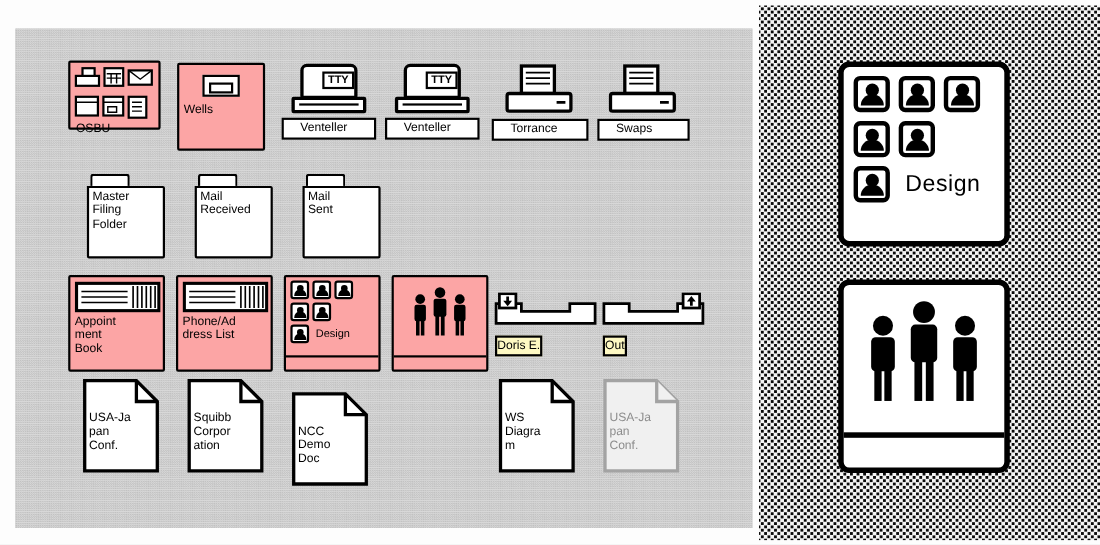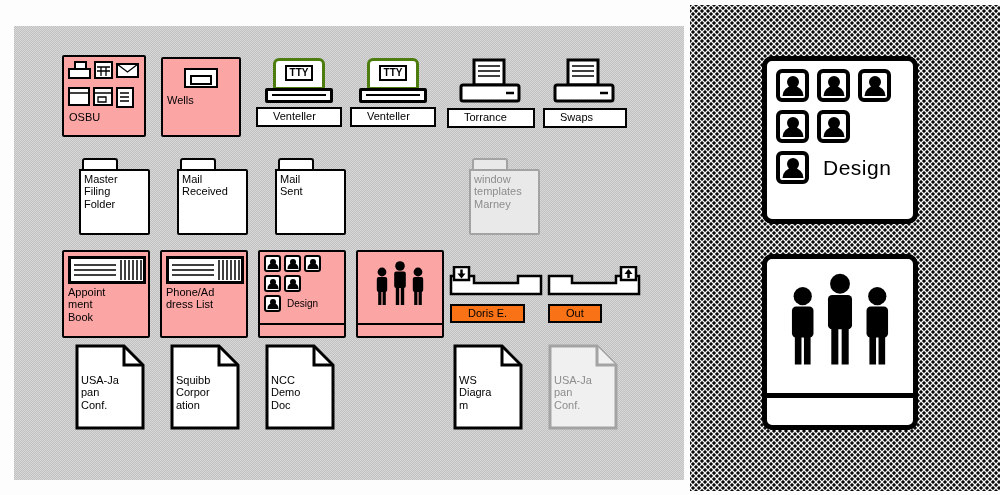--- a/index.html
+++ b/index.html
@@ -27,22 +27,22 @@
   .osbu svg { display:block; margin:4px auto 0; }
   .osbu .lbl { padding:2px 0 0 5px; }
 
   
   .wells-slot { margin:9px auto 6px; width:34px; height:20px; border:2px solid #000; position:relative; background:#fff; }
   .wells-slot::after { content:""; position:absolute; left:4px; right:4px; top:5px; height:6px; border:2px solid #000; }
   .wells .lbl { padding-left:4px; }
 
   
   .tty { position:absolute; }
-  .tty-monitor { width:52px; margin:0 auto; height:32px; border:3px solid #4d7c0f; border-radius:6px 6px 3px 3px;
-                 background:#fff; display:flex; justify-content:center; }
+  .tty-monitor { width:52px; margin:0 auto; height:32px; border:3px solid #000000; border-radius:6px 6px 3px 3px;
+                 background:#fff; display:flex; justify-content:flex-end; }
   .tty-screen { border:2px solid #000; font-size:10px; font-weight:700; line-height:12px; padding:0 3px; margin-top:4px; height:16px; }
   .tty-kbd { width:68px; height:15px; margin:-2px auto 0; border:3px solid #000; border-radius:2px; background:#fff; position:relative; }
   .tty-kbd::after { content:""; position:absolute; left:4px; right:4px; top:3px; border-top:2px solid #000; }
   .dev-lbl { display:block; width:100%; border:2px solid #000; background:#fff; font-size:11px;
              line-height:13px; padding:1px 15px 2px; margin-top:4px; text-align:left; }
 
   
   .printer { position:absolute; }
   .printer svg { display:block; margin:0 auto; }
 
@@ -65,22 +65,22 @@
   .bust { width:17px; height:17px; border:2px solid #000; border-radius:3px; position:relative; background:#fff; flex:0 0 auto; }
   .bust::before { content:""; position:absolute; left:50%; top:2px; transform:translateX(-50%);
                   width:6px; height:6px; background:#000; border-radius:50%; }
   .bust::after { content:""; position:absolute; left:50%; bottom:1px; transform:translateX(-50%);
                  width:11px; height:6px; background:#000; border-radius:6px 6px 0 0; }
   .drawer-name { font-size:10px; margin-left:3px; }
   .people-sm svg { display:block; margin:9px auto 0; }
 
   
   .traywrap { position:absolute; }
-  .tray-lbl { display:inline-block; border:2px solid #000; background:#f97316; font-size:11px;
-              padding:1px 16px 2px; margin:4px 0 4px 2px; }
+  .tray-lbl { display:inline-block; border:2px solid #000; background:#fef9c3; font-size:11px;
+              padding:1px 0 2px; margin:4px 0 4px 2px; }
 
   
   .doc { position:absolute; width:70px; height:68px; }
   .doc svg { position:absolute; left:0; top:0; }
   .doc .lbl { position:absolute; left:6px; top:30px; right:4px; }
   .doc.ghost path { stroke:#a3a3a3; fill:#f0f0f0; }
   .doc.ghost .lbl { color:#8d8d8d; }
 
   
   .big-icon { position:absolute; background:#fff; border:5px solid #000; border-radius:10px; }
@@ -94,21 +94,21 @@
   .big-strip { position:absolute; left:0; right:0; bottom:0; height:32px; border-top:5px solid #000; }
   .people-lg svg { display:block; margin:14px auto 0; }
 </style>
 </head>
 <body>
 
 <div class="canvas">
   <div class="desktop-bg"></div>
   <div class="halftone"></div>
 
-  <div class="box osbu" style="left:62px;top:55px;width:84px;height:82px;">
+  <div class="box osbu" style="left:62px;top:55px;width:84px;height:63px;">
     <svg width="74" height="48" viewBox="0 0 74 48">
       <g fill="#fff" stroke="#000" stroke-width="2">
         <rect x="8" y="1" width="11" height="9"></rect>
         <rect x="2" y="8" width="21" height="9"></rect>
         <rect x="28" y="1" width="17" height="16"></rect>
         <rect x="50" y="3" width="21" height="13"></rect>
         <rect x="2" y="27" width="20" height="17"></rect>
         <rect x="27" y="27" width="18" height="17"></rect>
         <rect x="50" y="27" width="16" height="19"></rect>
       </g>
@@ -171,28 +171,20 @@
     <div class="folder-body">
       <div class="lbl folder-lbl">Mail
 Received</div>
     </div>
   </div>
   <div class="folder" style="left:258px;top:158px;">
     <div class="folder-tab"></div>
     <div class="folder-body">
       <div class="lbl folder-lbl">Mail
 Sent</div>
-    </div>
-  </div>
-  <div class="folder ghost" style="left:452px;top:158px;">
-    <div class="folder-tab"></div>
-    <div class="folder-body">
-      <div class="lbl folder-lbl">window
-templates
-Marney</div>
     </div>
   </div>
 
   <div class="box ledger" style="left:62px;top:250px;width:88px;height:88px;">
     <svg width="78" height="28" viewBox="0 0 78 28">
       <rect x="1.5" y="1.5" width="75" height="25" fill="#fff" stroke="#000" stroke-width="3"></rect>
       <path d="M6,9 H48 M6,14 H48 M6,19 H48" stroke="#000" stroke-width="1.5"></path>
       <path d="M53,4 V24 M57,4 V24 M61,4 V24 M65,4 V24 M69,4 V24 M73,4 V24" stroke="#000" stroke-width="1.5"></path>
     </svg>
     <div class="lbl">Appoint
@@ -278,21 +270,21 @@
   </div>
   <div class="doc" style="left:170px;top:344px;">
     <svg width="70" height="86" viewBox="0 0 70 86">
       <path d="M2,2 H49 L68,21 V84 H2 Z" fill="#fff" stroke="#000" stroke-width="3"></path>
       <path d="M49,2 V21 H68" fill="none" stroke="#000" stroke-width="3"></path>
     </svg>
     <div class="lbl">Squibb
 Corpor
 ation</div>
   </div>
-  <div class="doc" style="left:265px;top:344px;">
+  <div class="doc" style="left:265px;top:356px;">
     <svg width="70" height="86" viewBox="0 0 70 86">
       <path d="M2,2 H49 L68,21 V84 H2 Z" fill="#fff" stroke="#000" stroke-width="3"></path>
       <path d="M49,2 V21 H68" fill="none" stroke="#000" stroke-width="3"></path>
     </svg>
     <div class="lbl">NCC
 Demo
 Doc</div>
   </div>
   <div class="doc" style="left:453px;top:344px;">
     <svg width="70" height="86" viewBox="0 0 70 86">

